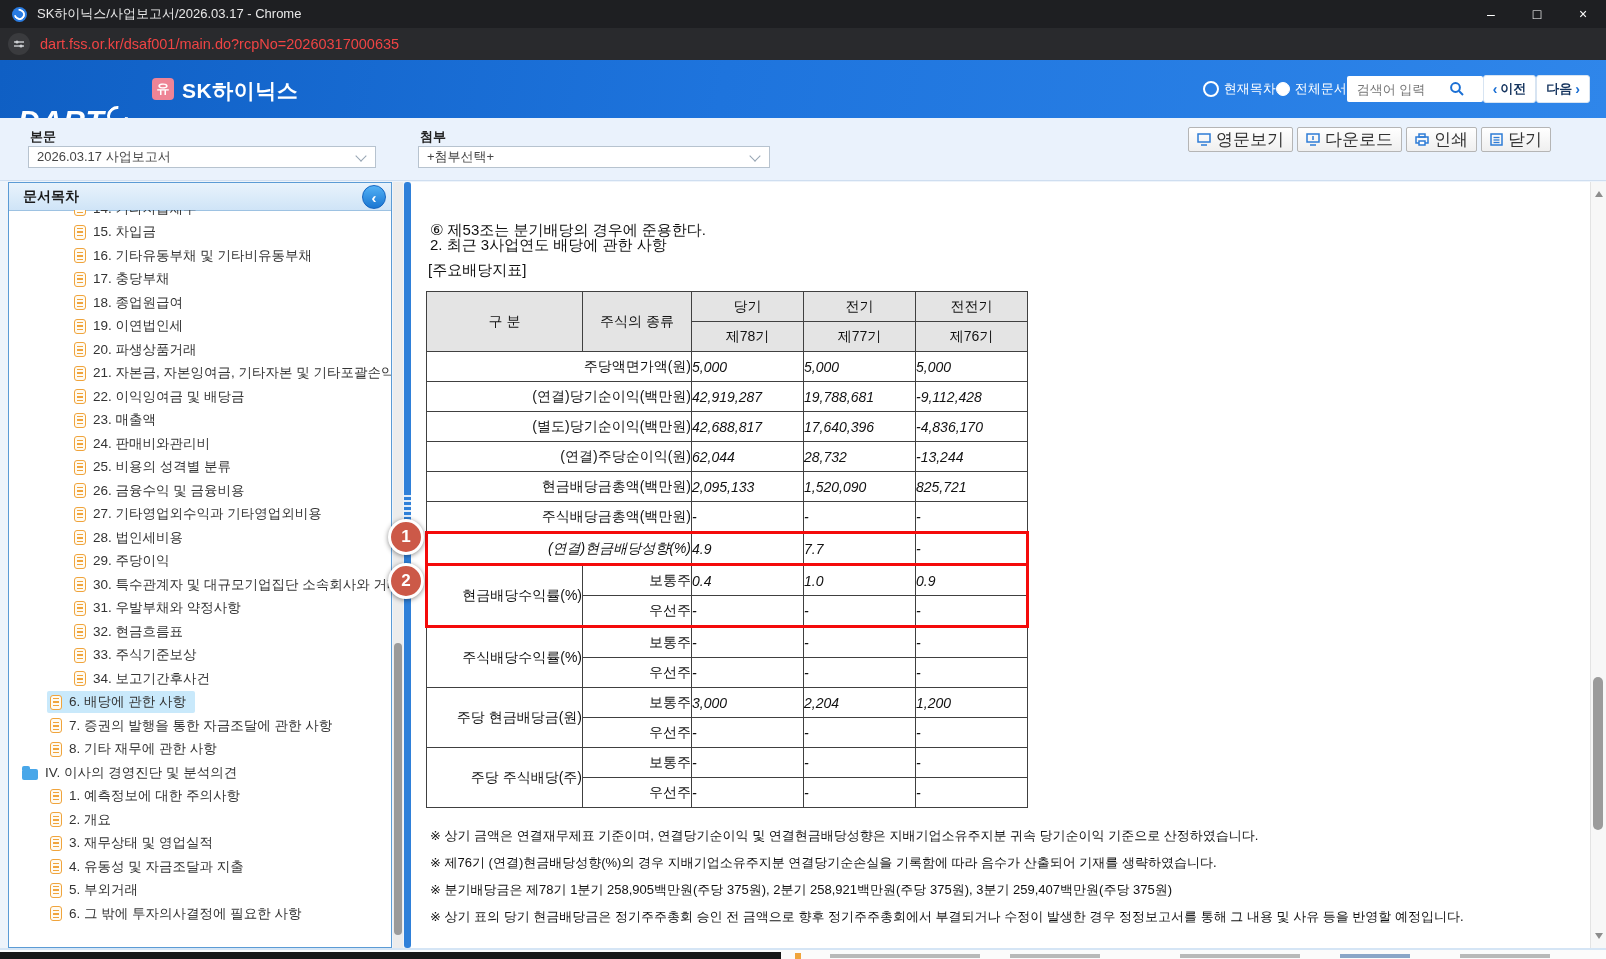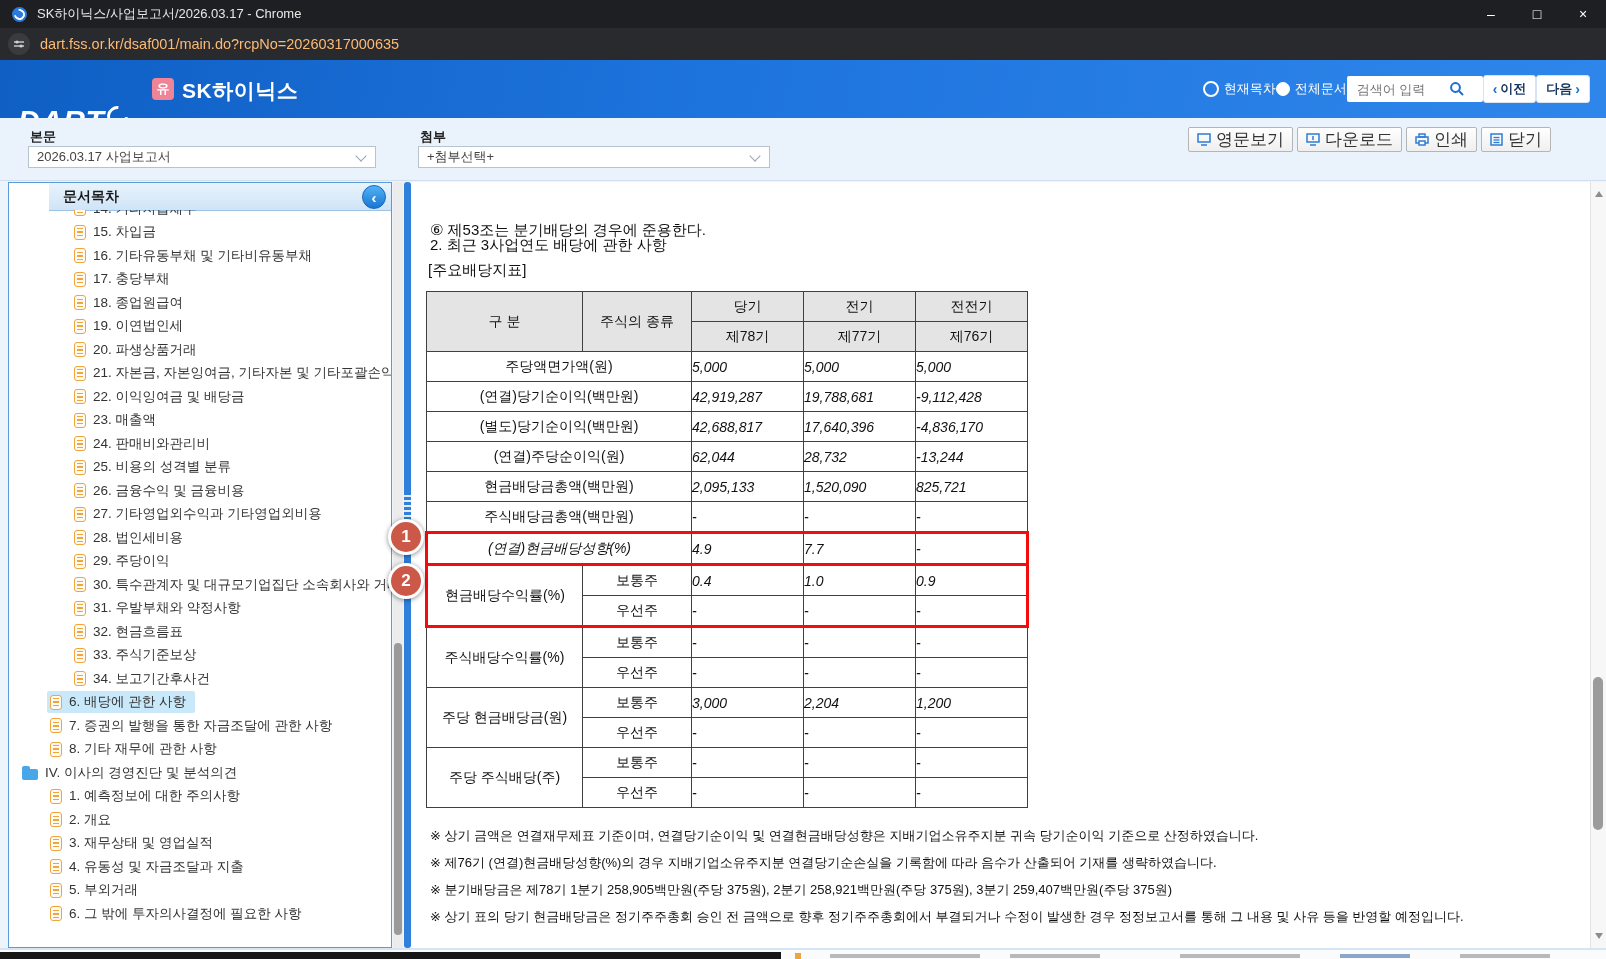--- a/index.html
+++ b/index.html
@@ -7,21 +7,21 @@
           font-family:"Liberation Sans","DejaVu Sans",sans-serif;background:#eef4fb;}
   
   .titlebar{position:absolute;left:0;top:0;width:100%;height:28px;background:#1e1f22;
             display:flex;align-items:center;color:#e8e8e8;font-size:13px;}
   .fav{width:15px;height:15px;border-radius:50%;background:#2a7be0;margin:0 10px 0 12px;position:relative;flex:none;}
   .fav::after{content:"";position:absolute;inset:2px;border:2px solid #fff;border-radius:50%;border-left-color:transparent;transform:rotate(35deg);}
   .winbtns{margin-left:auto;display:flex;align-items:stretch;height:100%;}
   .winbtn{width:46px;display:flex;align-items:center;justify-content:center;color:#fff;font-size:14px;}
   
   .urlbar{position:absolute;left:0;top:28px;width:100%;height:32px;background:#292a2d;
-          display:flex;align-items:center;color:#fdba74;font-size:14.5px;text-align:right;}
+          display:flex;align-items:center;color:#ef4444;font-size:14.5px;text-align:right;}
   .siteinfo{width:22px;height:22px;border-radius:50%;background:#3a3b3e;margin:0 10px 0 8px;
             display:flex;align-items:center;justify-content:center;flex:none;}
   
   .dhead{position:absolute;left:0;top:60px;width:100%;height:58px;
          background:linear-gradient(100deg,#0f5fc4 0%,#1e74dd 45%,#2f86ea 100%);
          border-bottom:2px solid #0d55ad;}
   .dlogo{position:absolute;left:18px;top:12px;display:flex;align-items:center;color:#fff;
          font-size:30px;font-weight:bold;font-style:italic;letter-spacing:1px;margin-top:32px;}
   .swirl{width:15px;height:15px;border:3px solid #fff;border-radius:50%;border-right-color:transparent;
          transform:rotate(-40deg);margin-left:2px;margin-top:-10px;}
@@ -44,21 +44,21 @@
   .sel{position:absolute;top:28px;height:22px;background:#fff;border:1px solid #b7c3cf;display:flex;
        align-items:center;font-size:13px;color:#444;padding-left:8px;box-sizing:border-box;}
   .chev{position:absolute;right:10px;top:5px;width:7px;height:7px;border-right:1.6px solid #97a5b4;border-bottom:1.6px solid #97a5b4;transform:rotate(45deg);}
   .tbgroup{position:absolute;right:55px;top:9px;display:flex;gap:4px;}
   .tbtn{height:23px;padding:0 8px;background:linear-gradient(#ffffff,#efefef);border:1px solid #b5b5b5;border-radius:2px;
         display:flex;align-items:center;gap:5px;font-size:17px;color:#333;}
   .tbtn svg{flex:none;}
   
   .sidebar{position:absolute;left:8px;top:182px;width:384px;height:766px;background:#fff;border:1px solid #5b9bd5;box-sizing:border-box;}
   .side-head{position:relative;height:27px;background:linear-gradient(#e9f3fc,#cfe4f7);border-bottom:1px solid #9dc2e2;
-             display:flex;align-items:center;font-size:14px;font-weight:bold;color:#1a1a1a;padding-left:14px;margin-left:40px;}
+             display:flex;align-items:center;font-size:14px;font-weight:bold;color:#1a1a1a;padding-left:14px;}
   .collapse{position:absolute;right:5px;top:2px;width:22px;height:22px;border-radius:50%;
             background:linear-gradient(#53b1f5,#1976d2);color:#fff;font-size:15px;font-weight:bold;
             display:flex;align-items:center;justify-content:center;border:1px solid #1565c0;}
   .tree{position:absolute;left:0;right:0;top:27px;bottom:0;overflow:hidden;}
   .srow{height:23.5px;display:flex;align-items:center;}
   .srow.clipped{margin-top:-13px;}
   .srow.lv0{padding-left:10px;}
   .srow.lv1{padding-left:38px;}
   .srow.lv2{padding-left:62px;}
   .snode{display:inline-flex;align-items:center;gap:7px;padding:2px 9px 2px 3px;border-radius:2px;
@@ -80,21 +80,21 @@
   .arrow-down{position:absolute;left:4px;bottom:9px;width:0;height:0;border-left:4px solid transparent;border-right:4px solid transparent;border-top:6px solid #8d8d8d;}
   .main-thumb{position:absolute;left:2px;top:495px;width:10px;height:153px;background:#9b9b9b;border-radius:5px;}
   
   .content{position:absolute;left:411px;top:182px;width:1179px;height:766px;background:#fff;}
   .para{position:absolute;left:19px;top:8px;font-size:15px;color:#111;margin-top:31px;}
   .sectitle{position:absolute;left:19px;top:54px;font-size:15px;color:#111;}
   .tcaption{position:absolute;left:17px;top:79px;font-size:15px;color:#111;}
   .divtable{position:absolute;left:14px;top:109px;border-collapse:collapse;table-layout:fixed;width:601px;font-size:14px;color:#111;}
   .divtable th,.divtable td{border:1px solid #404040;height:29px;padding:0;white-space:nowrap;overflow:hidden;}
   .divtable th{background:#e4e4e4;font-weight:normal;text-align:center;}
-  .divtable td.c{text-align:center;margin-top:33px;}
+  .divtable td.c{text-align:right;margin-top:33px;}
   .divtable td.v{text-align:left;padding-right:9px;font-style:italic;}
   :root{--red:#f40b0b;}
   tr.hl1 td{border-top:3px solid var(--red);border-bottom:3px solid var(--red);}
   tr.hl1 td:first-child{border-left:3px solid var(--red);font-style:italic;}
   tr.hl1 td:last-child{border-right:3px solid var(--red);}
   tr.hl2a td{border-top:3px solid var(--red);}
   tr.hl2a td.lbl{border-left:3px solid var(--red);border-bottom:3px solid var(--red);}
   tr.hl2a td:last-child{border-right:3px solid var(--red);}
   tr.hl2b td{border-bottom:3px solid var(--red);}
   tr.hl2b td:last-child{border-right:3px solid var(--red);}

